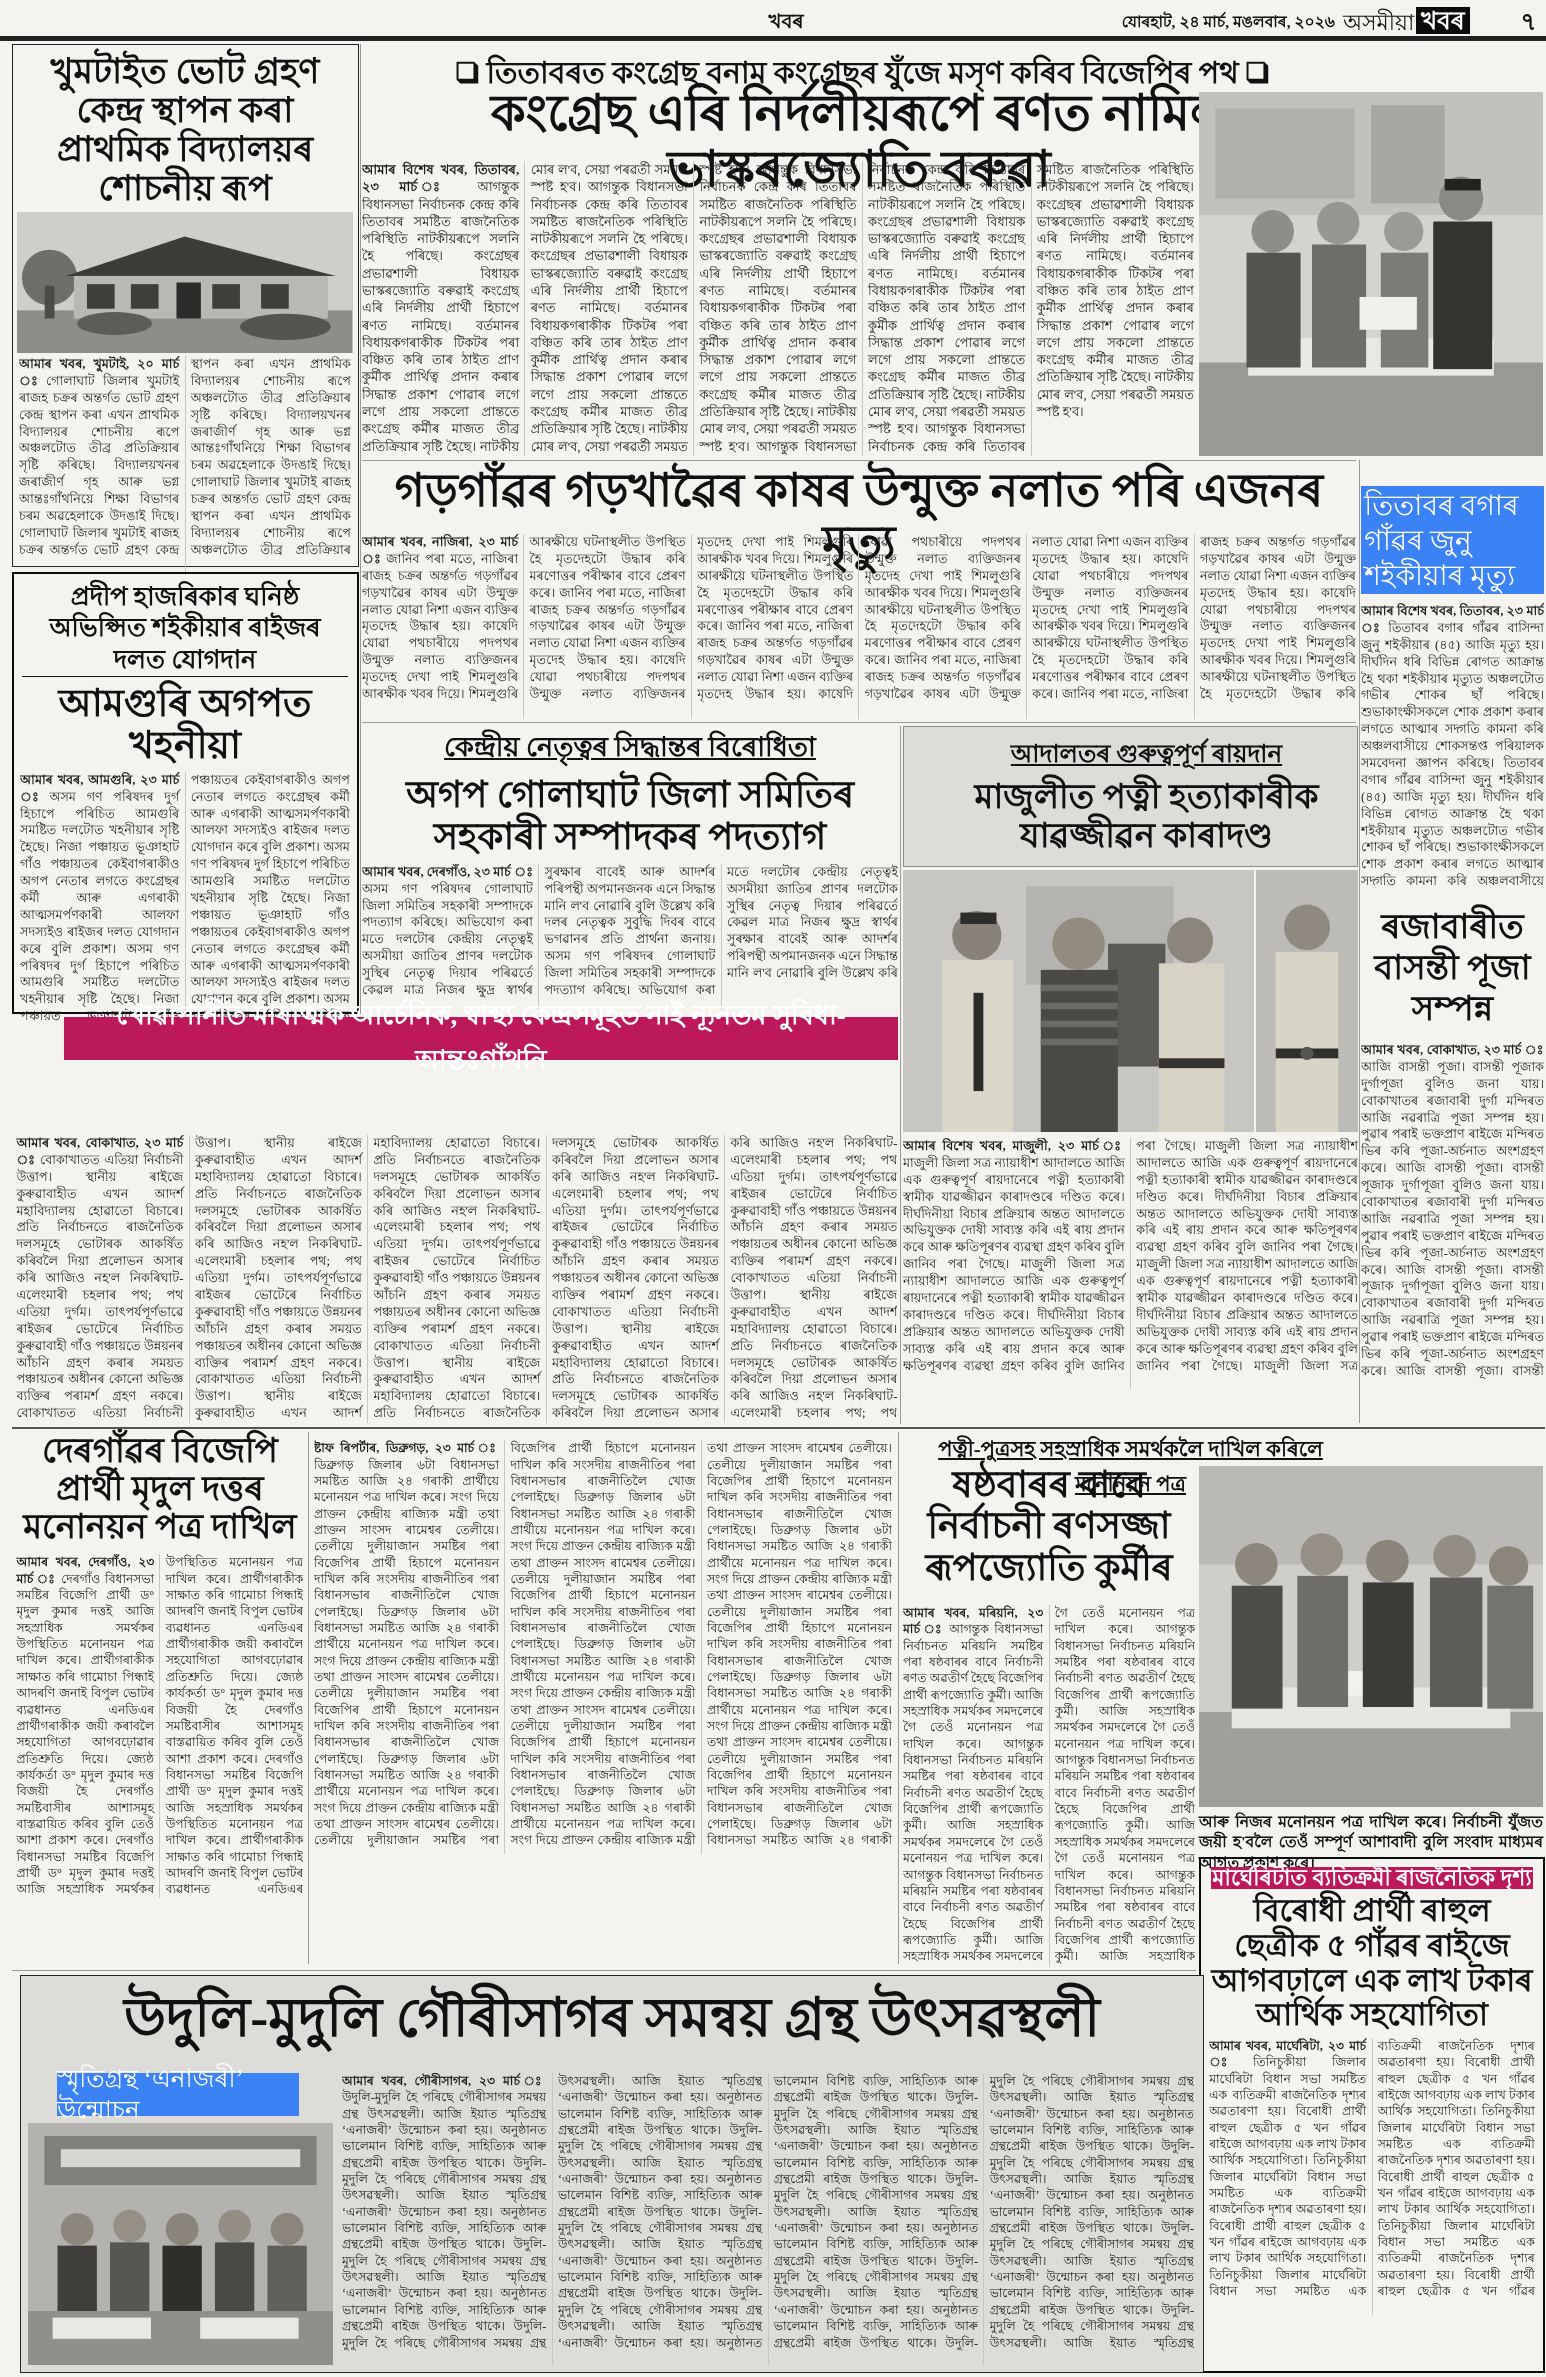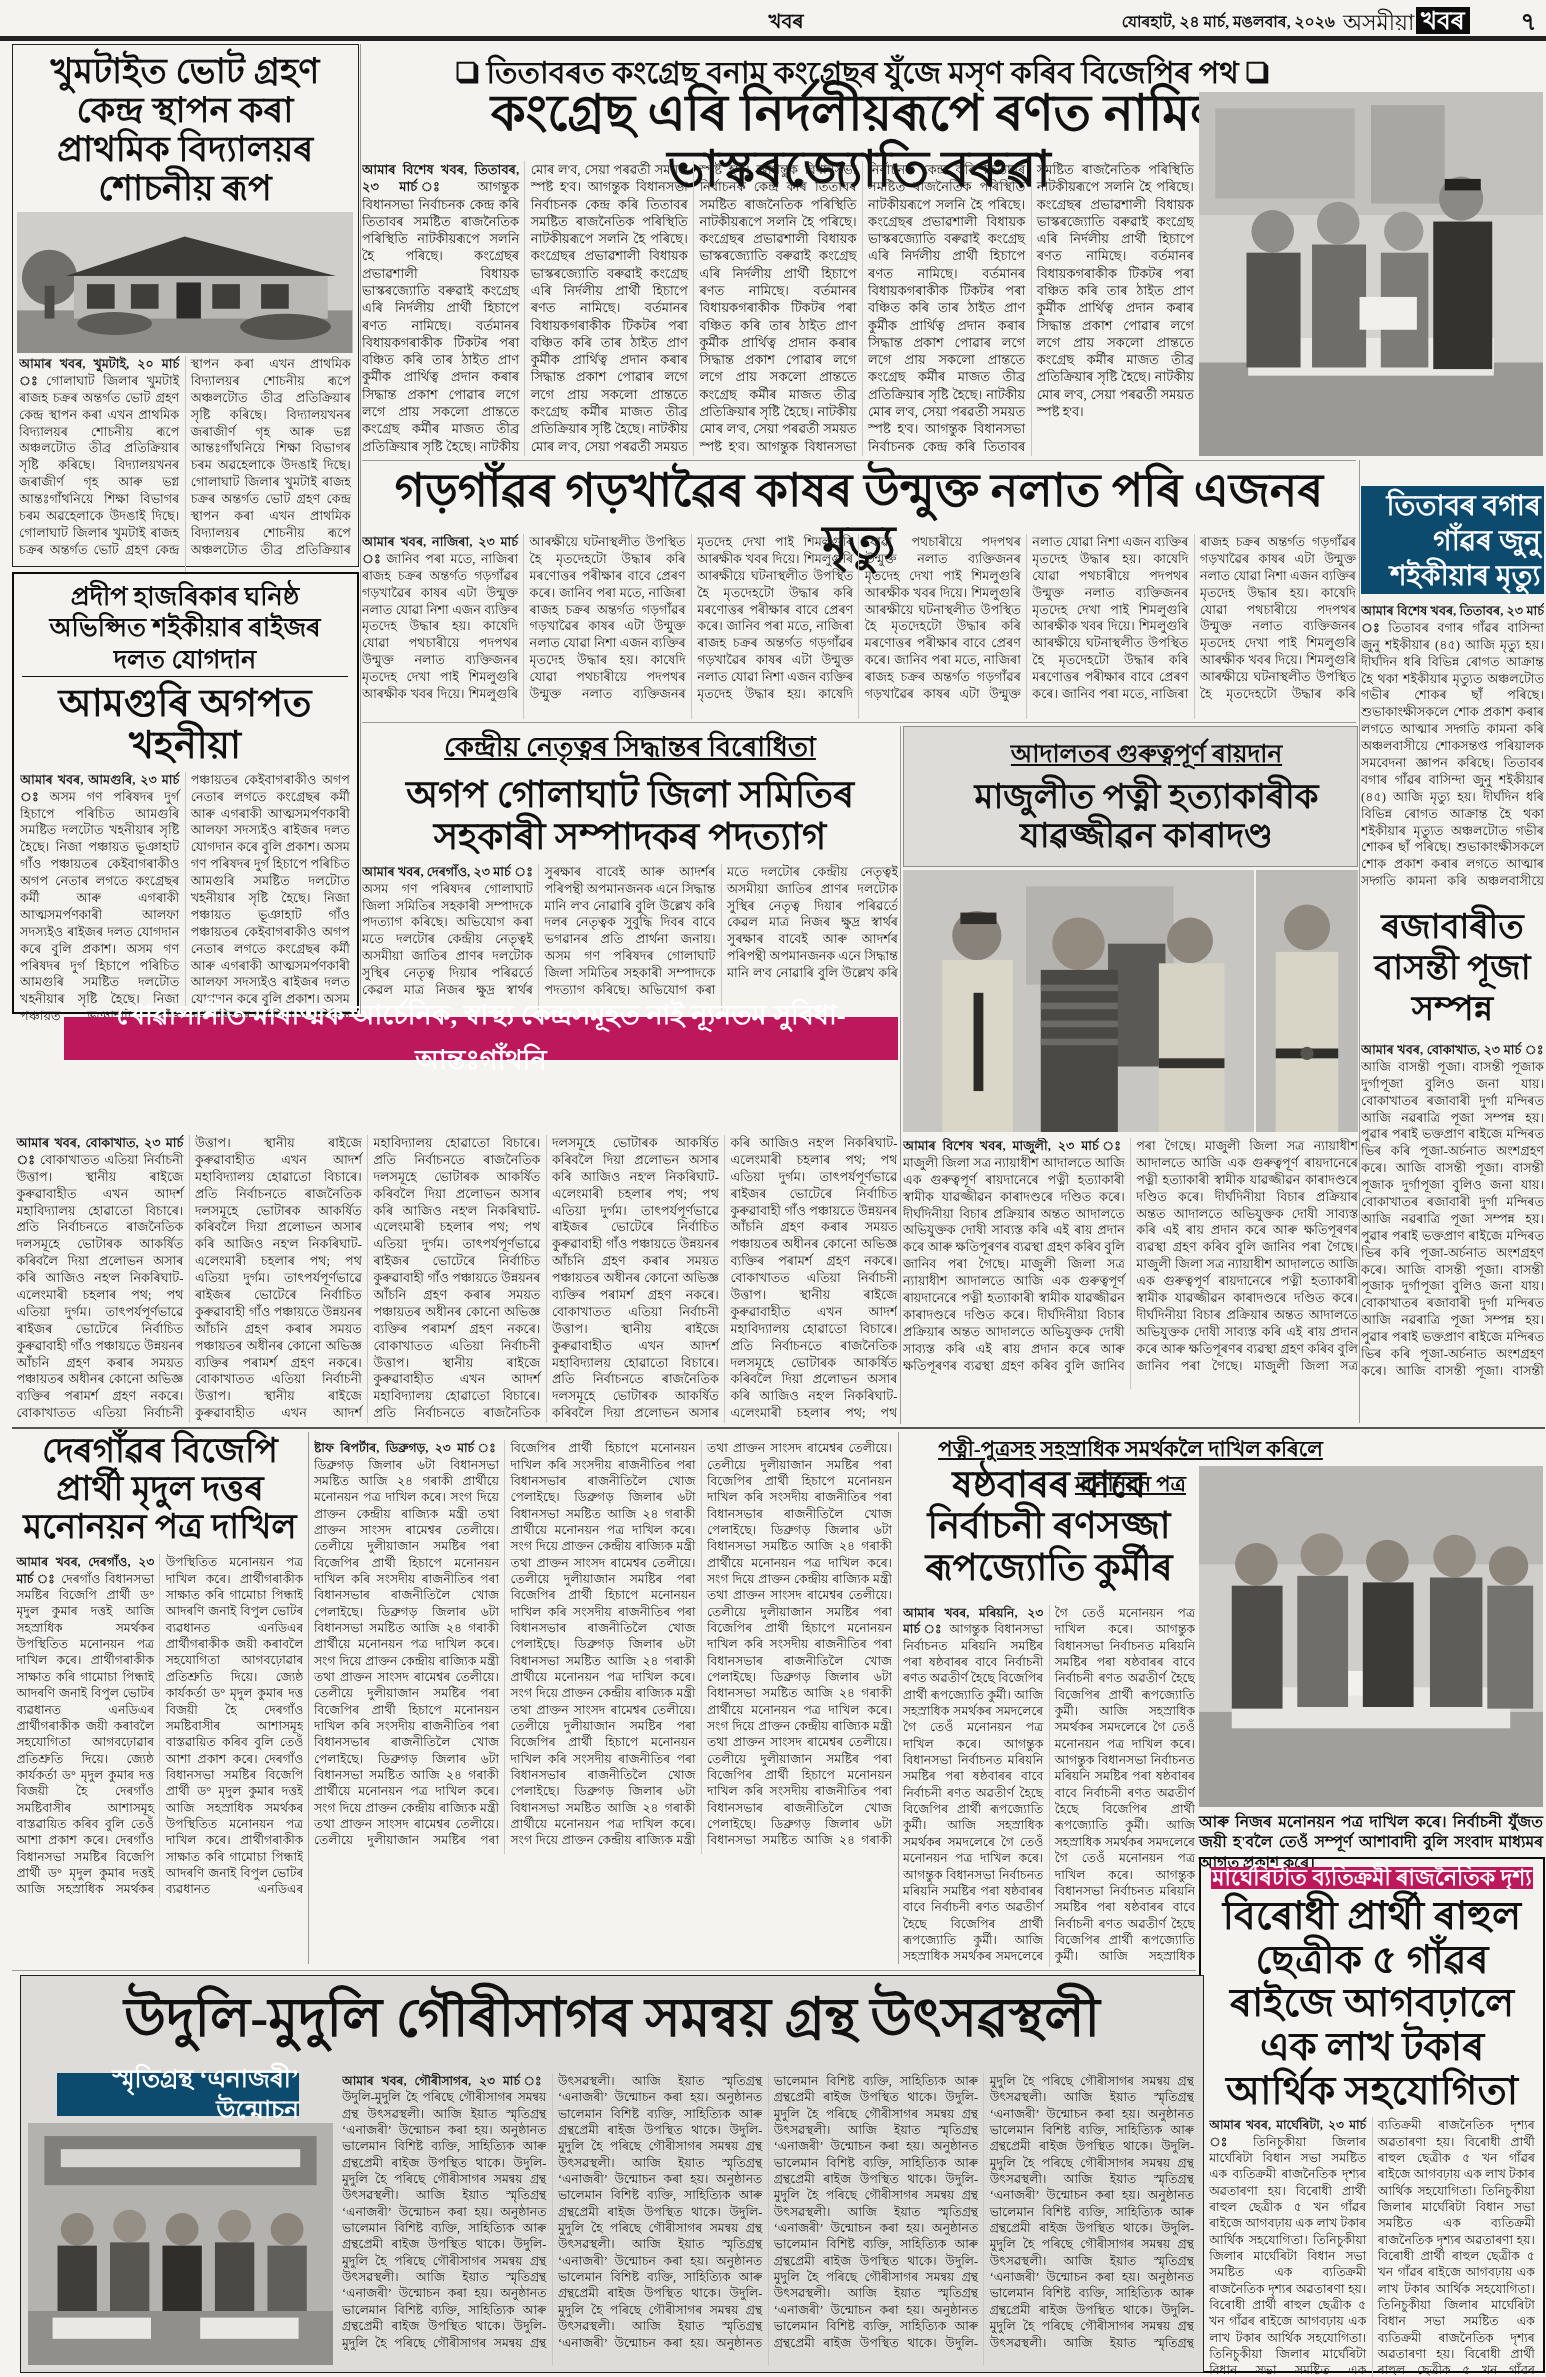--- a/index.html
+++ b/index.html
@@ -4,21 +4,21 @@
 <style>
   html,body{margin:0;padding:0;background:#777;}
   #page{position:relative;width:1546px;height:2377px;background:#f4f3ef;color:#111;
         font-family:"Liberation Serif","DejaVu Serif",serif;overflow:hidden;}
   .abs{position:absolute;box-sizing:border-box;}
   .hl{font-weight:bold;text-align:center;line-height:1.12;letter-spacing:0;}
   .kicker{font-weight:bold;text-align:center;}
   .kicker u, u.rule{text-decoration:underline;}
   .barkicker{background:#be185d;color:#fff;font-weight:bold;text-align:center;
              display:flex;align-items:center;justify-content:center;}
-  .revbox{background:#0c4a6e;color:#fff;font-weight:bold;text-align:right;
+  .revbox{background:#3b82f6;color:#fff;font-weight:normal;text-align:left;
           display:flex;align-items:center;justify-content:center;line-height:1.25;}
   .body-cols{overflow:hidden;text-align:justify;column-gap:11.5px;column-rule:0.8px solid #c7c6c2;
              font-size:13px;line-height:1.33;color:#1b1b1b;}
   .body-cols p{margin:0;}
   .byline{font-weight:bold;}
   .photo{background:#c9c9c9;overflow:hidden;}
   .photo svg{display:block;width:100%;height:100%;}
   .caption{font-weight:bold;font-size:15.6px;line-height:1.3;text-align:justify;}
   .vrule{background:#9b9a96;width:0.8px;}
   .hrule{background:#222;}
@@ -217,21 +217,21 @@
       <circle cx="312" cy="110" r="26" fill="#948d83"></circle>
         <rect x="282" y="136" width="64" height="158" fill="#5e5d59"></rect>
       <circle cx="378" cy="122" r="24" fill="#8c857c"></circle>
         <rect x="352" y="146" width="56" height="150" fill="#74736f"></rect>
     </svg>
   </div>
   <div class="abs caption" style="left:1199px;top:1812px;width:344px;height:43px;">আৰু নিজৰ মনোনয়ন পত্ৰ দাখিল কৰে। নিৰ্বাচনী যুঁজত জয়ী হ'বলৈ তেওঁ সম্পূৰ্ণ আশাবাদী বুলি সংবাদ মাধ্যমৰ আগত প্ৰকাশ কৰে।</div>
 
   <div class="abs boxed" style="left:1199px;top:1857px;width:346px;height:516px;">
     <div class="barkicker" style="margin:8.2px 9.8px 1.6px;height:22px;font-size:22px;">মাৰ্ঘেৰিটাত ব্যতিক্ৰমী ৰাজনৈতিক দৃশ্য</div>
-    <div class="hl" style="margin:4.9px 6.6px;font-size:39px;">বিৰোধী প্ৰাৰ্থী ৰাহুল ছেত্ৰীক ৫ গাঁৱৰ ৰাইজে আগবঢ়ালে এক লাখ টকাৰ আৰ্থিক সহযোগিতা</div>
+    <div class="hl" style="margin:4.9px 6.6px;font-size:31px;">বিৰোধী প্ৰাৰ্থী ৰাহুল ছেত্ৰীক ৫ গাঁৱৰ ৰাইজে আগবঢ়ালে এক লাখ টকাৰ আৰ্থিক সহযোগিতা</div>
     <div class="body-cols" style="margin:4.9px 8.2px;height:277px;column-count:2;font-size:12.3px;">
       <p><b class="byline">আমাৰ খবৰ, মাৰ্ঘেৰিটা, ২৩ মাৰ্চ ঃ</b>
          <span>তিনিচুকীয়া জিলাৰ মাৰ্ঘেৰিটা বিধান সভা সমষ্টিত এক ব্যতিক্ৰমী ৰাজনৈতিক দৃশ্যৰ অৱতাৰণা হয়। বিৰোধী প্ৰাৰ্থী ৰাহুল ছেত্ৰীক ৫ খন গাঁৱৰ ৰাইজে আগবঢ়ায় এক লাখ টকাৰ আৰ্থিক সহযোগিতা। তিনিচুকীয়া জিলাৰ মাৰ্ঘেৰিটা বিধান সভা সমষ্টিত এক ব্যতিক্ৰমী ৰাজনৈতিক দৃশ্যৰ অৱতাৰণা হয়। বিৰোধী প্ৰাৰ্থী ৰাহুল ছেত্ৰীক ৫ খন গাঁৱৰ ৰাইজে আগবঢ়ায় এক লাখ টকাৰ আৰ্থিক সহযোগিতা। তিনিচুকীয়া জিলাৰ মাৰ্ঘেৰিটা বিধান সভা সমষ্টিত এক ব্যতিক্ৰমী ৰাজনৈতিক দৃশ্যৰ অৱতাৰণা হয়। বিৰোধী প্ৰাৰ্থী ৰাহুল ছেত্ৰীক ৫ খন গাঁৱৰ ৰাইজে আগবঢ়ায় এক লাখ টকাৰ আৰ্থিক সহযোগিতা। তিনিচুকীয়া জিলাৰ মাৰ্ঘেৰিটা বিধান সভা সমষ্টিত এক ব্যতিক্ৰমী ৰাজনৈতিক দৃশ্যৰ অৱতাৰণা হয়। বিৰোধী প্ৰাৰ্থী ৰাহুল ছেত্ৰীক ৫ খন গাঁৱৰ ৰাইজে আগবঢ়ায় এক লাখ টকাৰ আৰ্থিক সহযোগিতা। তিনিচুকীয়া জিলাৰ মাৰ্ঘেৰিটা বিধান সভা সমষ্টিত এক ব্যতিক্ৰমী ৰাজনৈতিক দৃশ্যৰ অৱতাৰণা হয়। বিৰোধী প্ৰাৰ্থী ৰাহুল ছেত্ৰীক ৫ খন গাঁৱৰ ৰাইজে আগবঢ়ায় এক লাখ টকাৰ আৰ্থিক সহযোগিতা।</span></p>
     </div>
   </div>
 
   <div class="abs graybox" style="left:20px;top:1975px;width:1184px;height:398px;border:1.6px solid #222;">
     <div class="hl" style="margin-top:11.5px;font-size:54px;">উদুলি-মুদুলি গৌৰীসাগৰ সমন্বয় গ্ৰন্থ উৎসৱস্থলী</div>
     <div class="revbox" style="position:absolute;left:36px;top:97px;width:242px;height:43px;font-size:24.6px;">স্মৃতিগ্ৰন্থ ‘এনাজৰী’ উন্মোচন</div>
     <div class="photo" style="position:absolute;left:6.6px;top:147px;width:305px;height:242px;">

